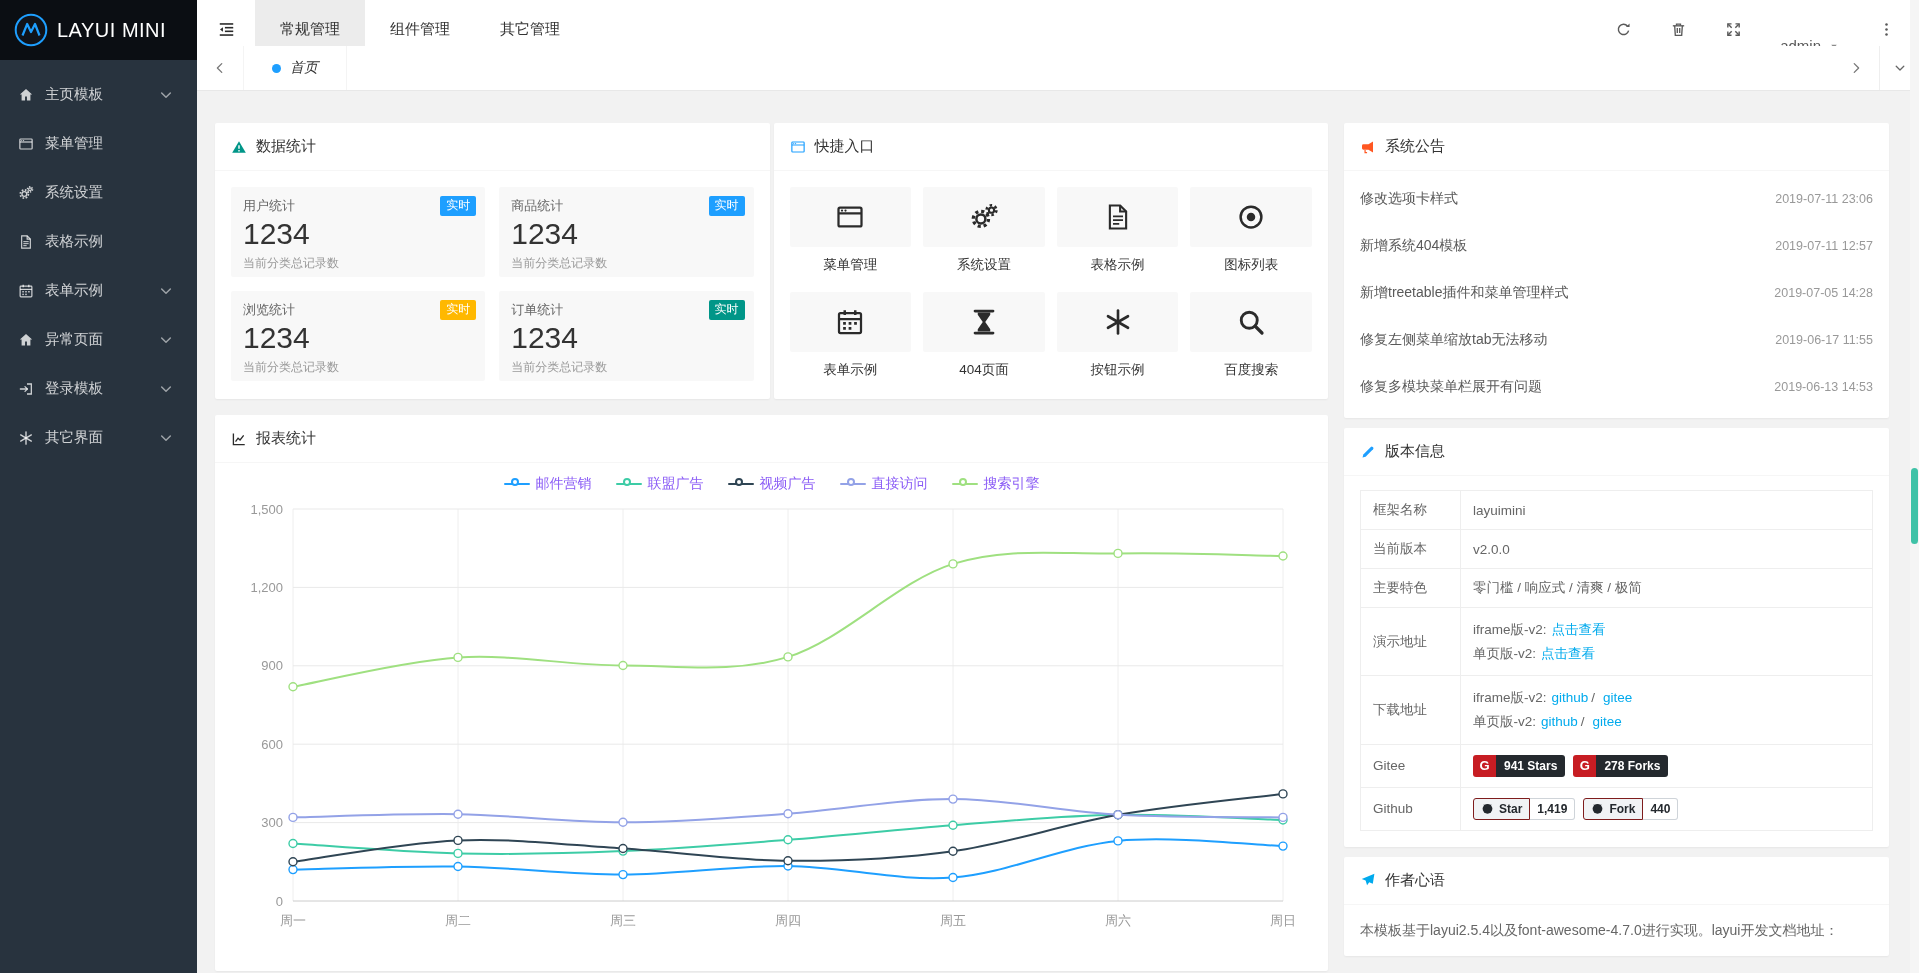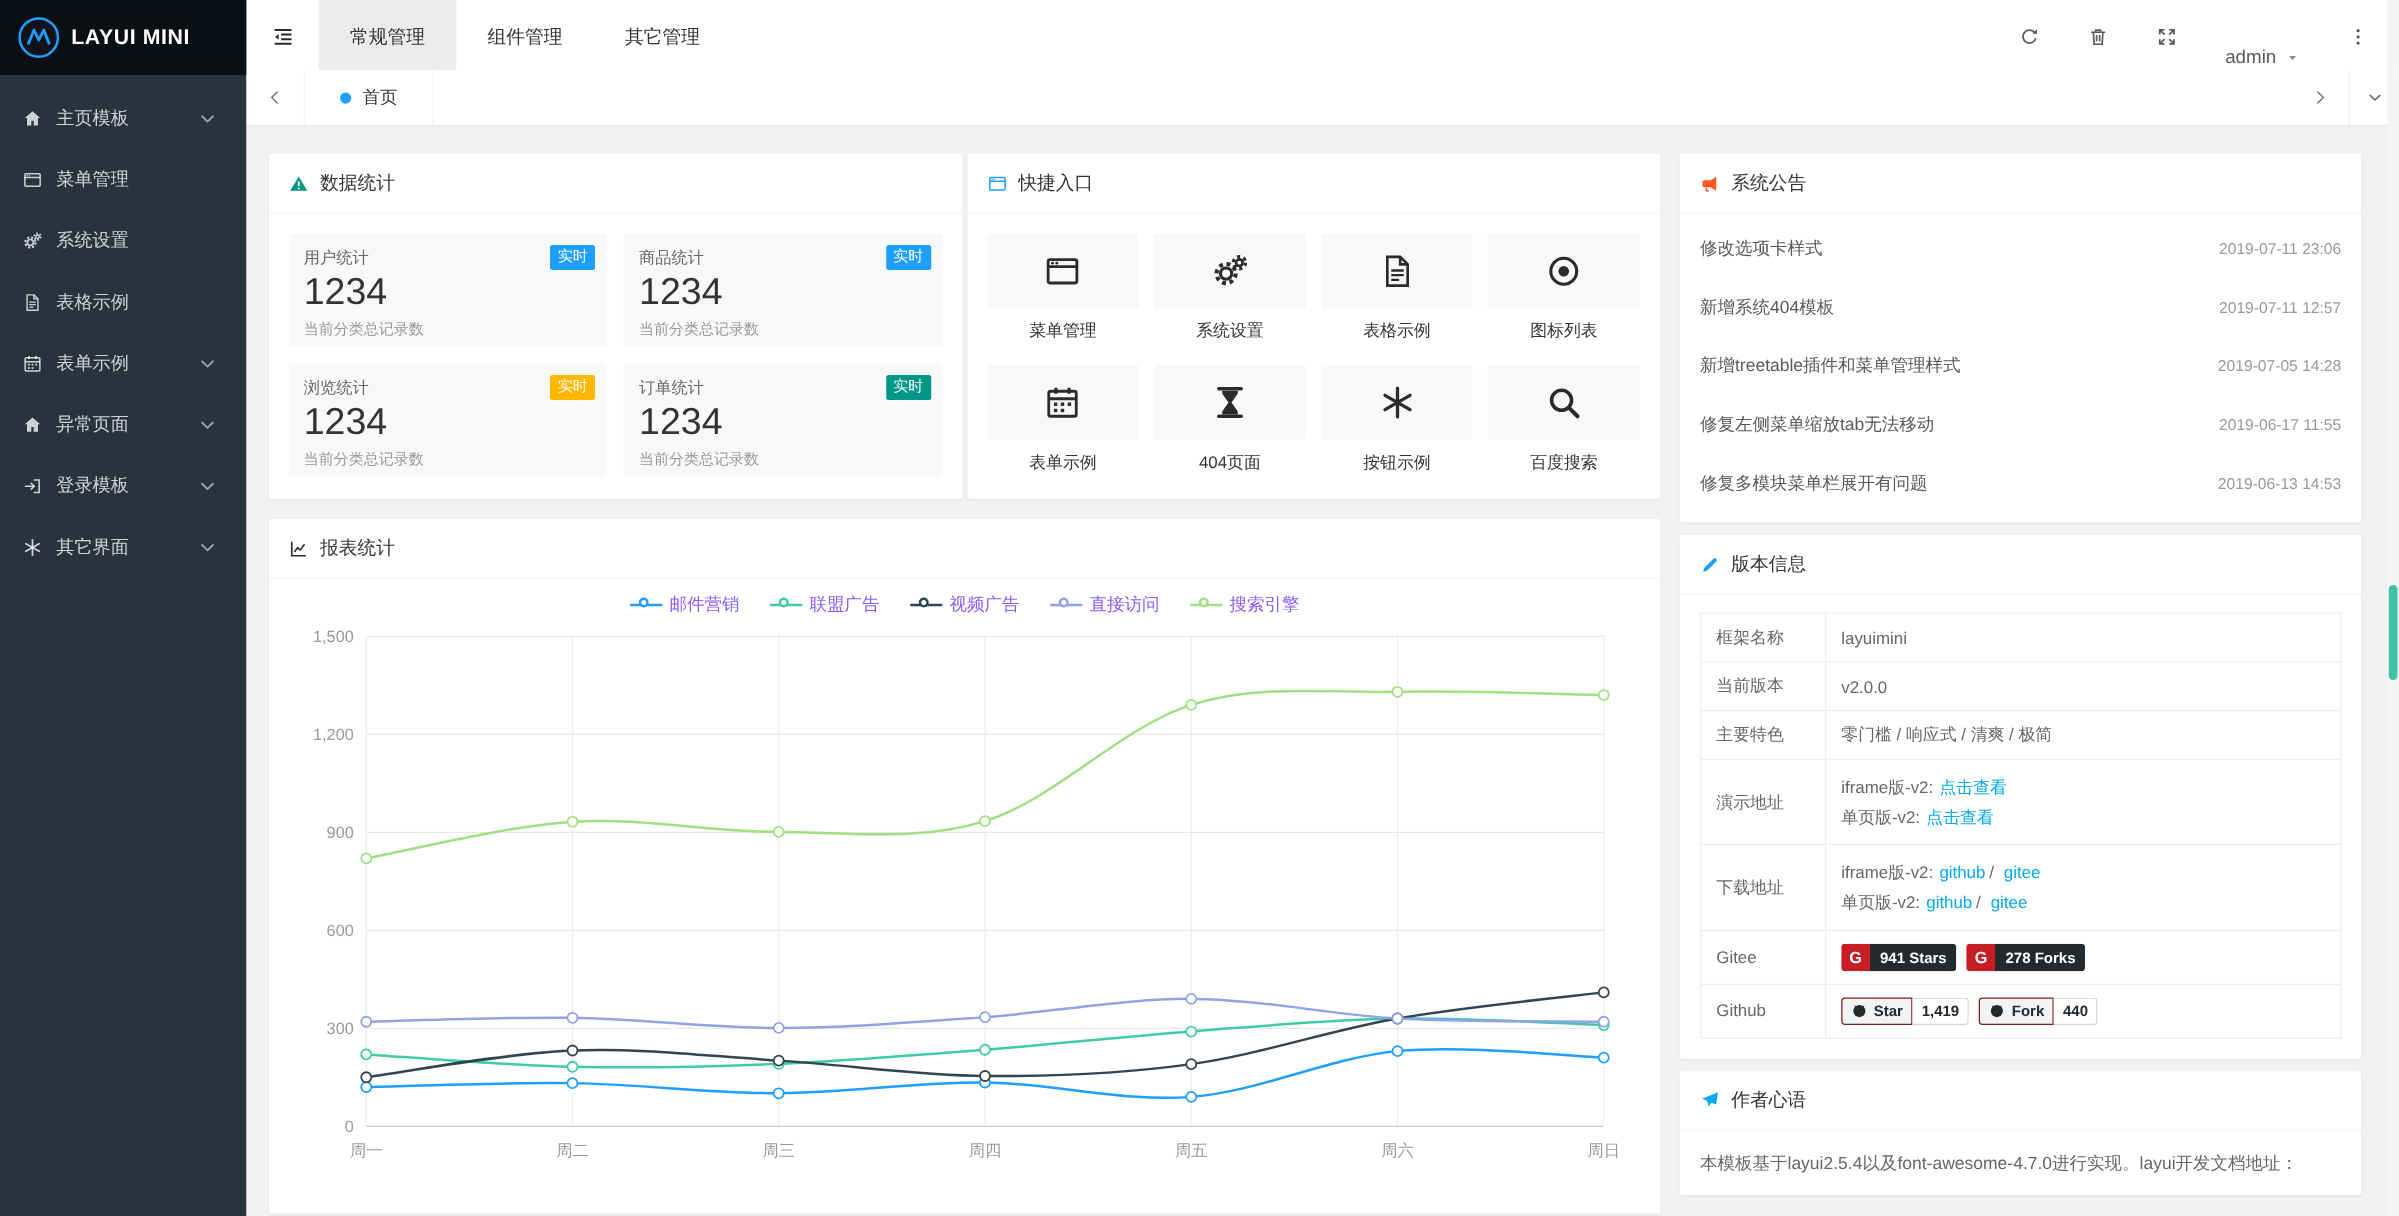--- a/index.html
+++ b/index.html
@@ -4,40 +4,40 @@
 <style>
   *{margin:0;padding:0;box-sizing:border-box;}
   html,body{width:1919px;height:973px;overflow:hidden;}
   body{font-family:"Liberation Sans","DejaVu Sans",sans-serif;background:#f2f2f2;position:relative;font-size:14px;color:#333;}
   .ic{display:inline-block;vertical-align:middle;flex:none;}
   .defs{position:absolute;width:0;height:0;overflow:hidden;}
 
   
   .sidebar{position:absolute;left:0;top:0;width:197px;height:100%;background:#28333E;z-index:5;}
   .logo{height:60px;background:#0B0E13;display:flex;align-items:center;padding-left:14px;gap:9px;}
-  .logo-title{color:#fff;font-size:17px;font-weight:bold;letter-spacing:.5px;}
+  .logo-title{color:#fff;font-size:20px;font-weight:normal;letter-spacing:.5px;}
   .nav{padding-top:10px;}
   .nav-item{height:49px;display:flex;align-items:center;padding:0 12px 0 18px;color:rgba(255,255,255,.78);cursor:pointer;font-size:14.5px;}
   .nav-item .ic{width:16px;height:16px;margin-right:11px;color:rgba(255,255,255,.78);}
   .nav-caret{margin-left:auto;width:11px;height:11px;opacity:.7;}
 
   
   .topbar{position:absolute;left:197px;top:0;right:0;height:60px;background:#fff;display:flex;align-items:center;border-bottom:1px solid #f4f4f4;}
   .fold-btn{width:58px;height:100%;display:flex;align-items:center;justify-content:center;cursor:pointer;color:#2a2a2a;}
   .fold-btn .ic{width:19px;height:19px;}
   .top-tab{height:100%;display:flex;align-items:center;padding:0 25px;font-size:15px;color:#333;cursor:pointer;}
   .top-tab.active{background:#ececec;}
   .top-actions{margin-left:auto;display:flex;align-items:center;gap:38px;padding-right:24px;}
   .action-btn{cursor:pointer;display:flex;align-items:center;color:#595959;}
   .action-btn .ic{width:17px;height:17px;}
   .admin{display:flex;align-items:center;gap:7px;font-size:15px;color:#595959;cursor:pointer;margin-top:32px;}
   .admin .ic{width:12px;height:12px;color:#8a8a8a;}
 
   
-  .tabstrip{position:absolute;left:197px;top:56px;right:0;height:45px;background:#fff;border-bottom:1px solid #e8e8e8;display:flex;align-items:stretch;}
+  .tabstrip{position:absolute;left:197px;top:46px;right:0;height:45px;background:#fff;border-bottom:1px solid #e8e8e8;display:flex;align-items:stretch;font-style:italic;}
   .ts-btn{width:46px;display:flex;align-items:center;justify-content:center;color:#777;cursor:pointer;}
   .ts-btn .ic{width:14px;height:14px;}
   .ts-tab{display:flex;align-items:center;gap:9px;padding:0 28px;font-size:14px;color:#333;border-left:1px solid #f4f4f4;border-right:1px solid #f4f4f4;cursor:pointer;}
   .ts-dot{width:9px;height:9px;border-radius:50%;}
   .ts-spacer{flex:1;}
   .ts-caret{width:40px;border-left:1px solid #eee;display:flex;align-items:center;justify-content:center;color:#666;cursor:pointer;}
   .ts-caret .ic{width:14px;height:14px;}
 
   
   .content{position:absolute;left:197px;top:105px;right:0;bottom:0;overflow:hidden;padding:18px 30px 0 18px;display:flex;gap:16px;align-items:flex-start;}

